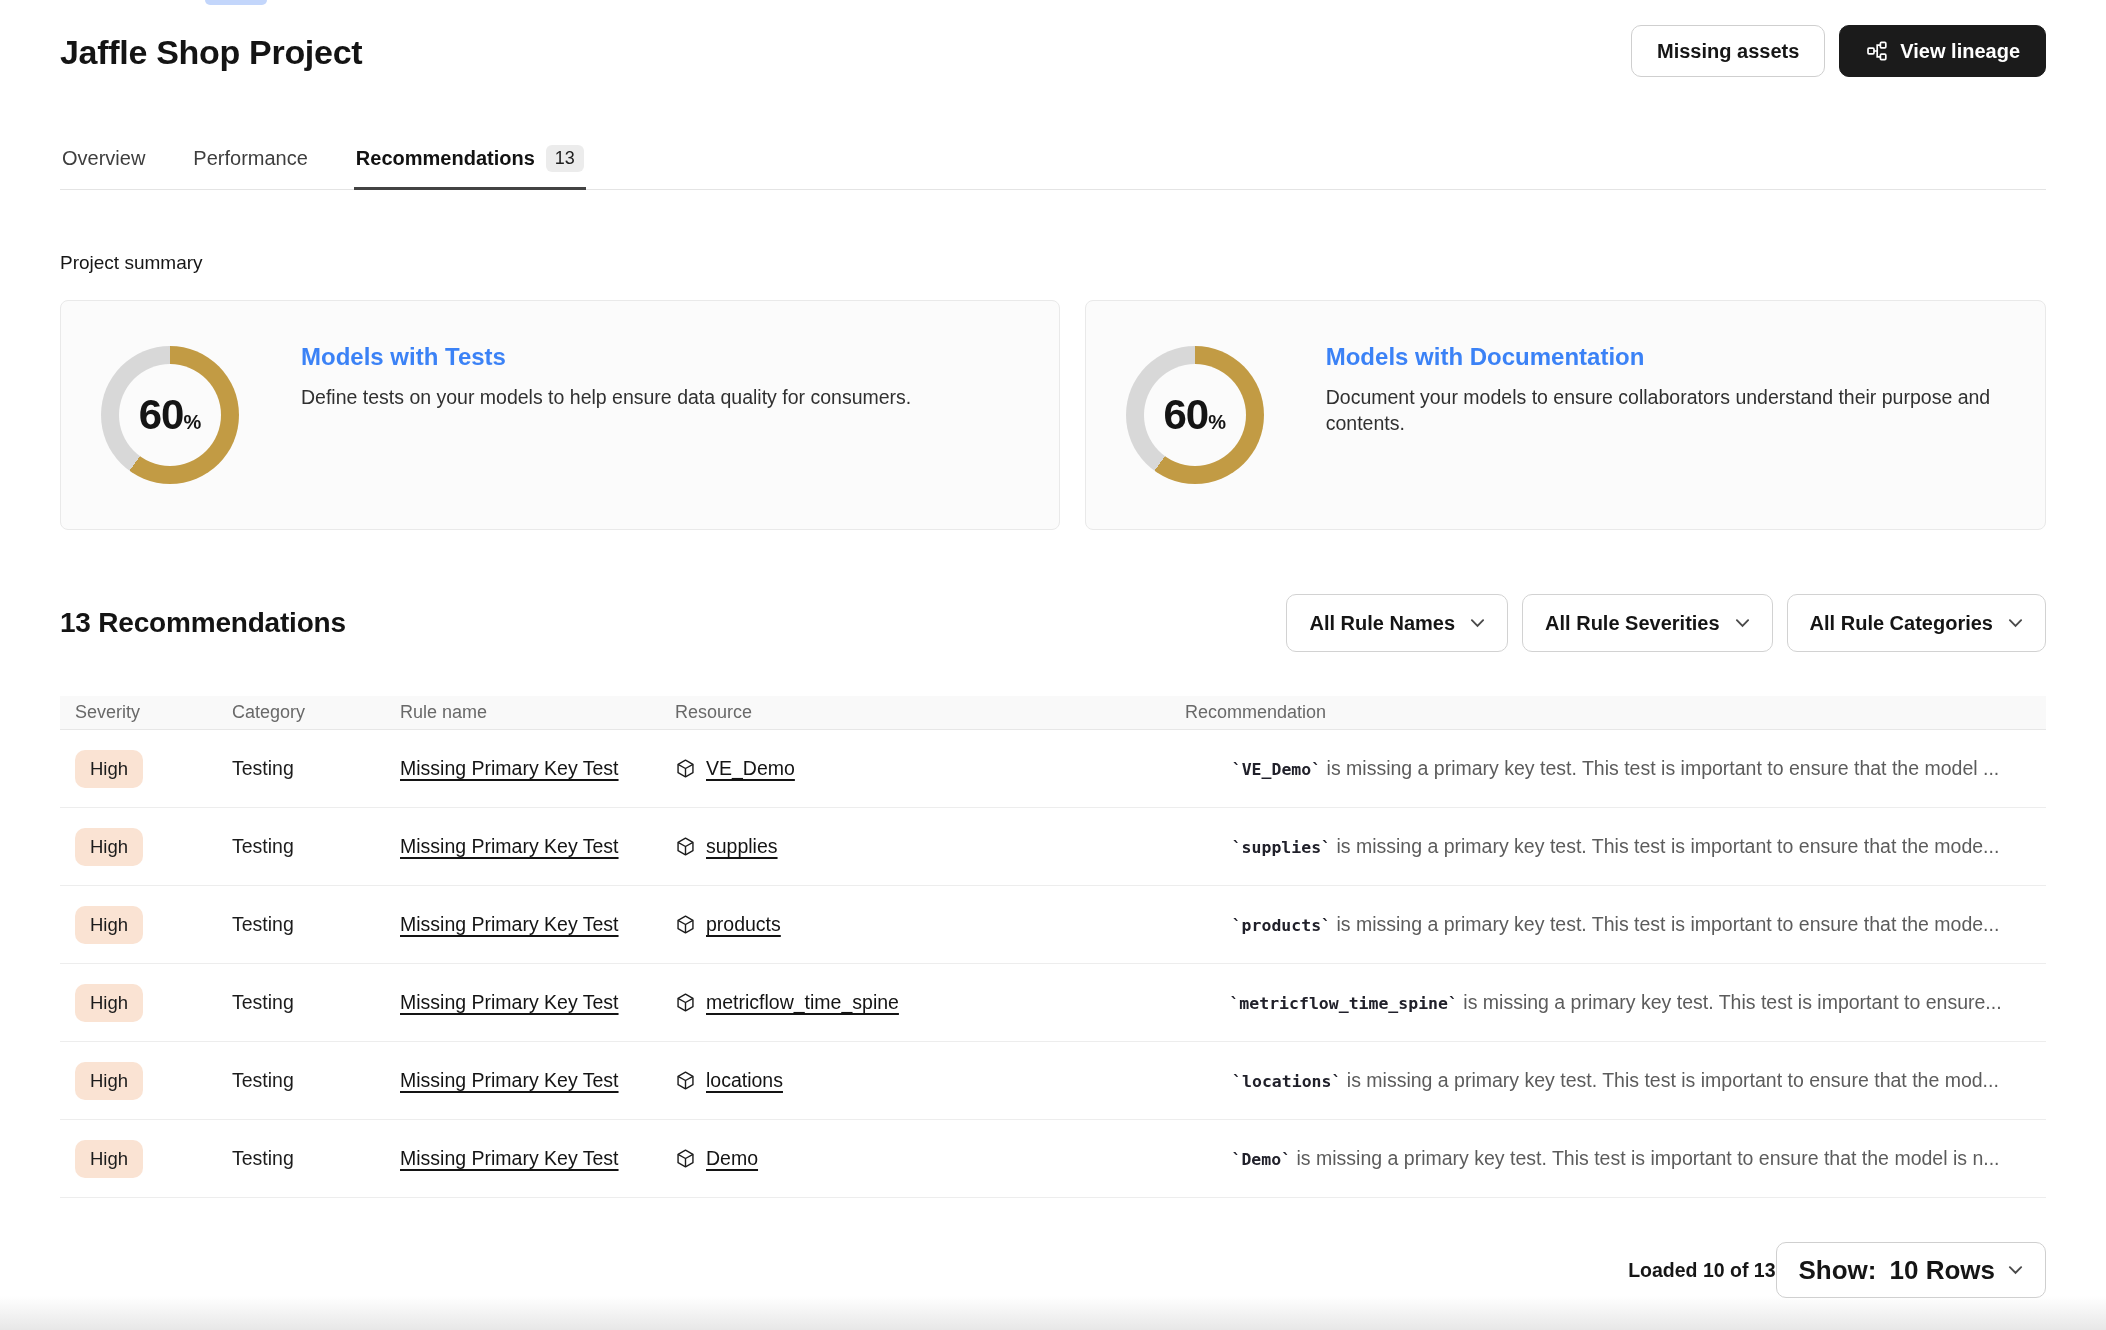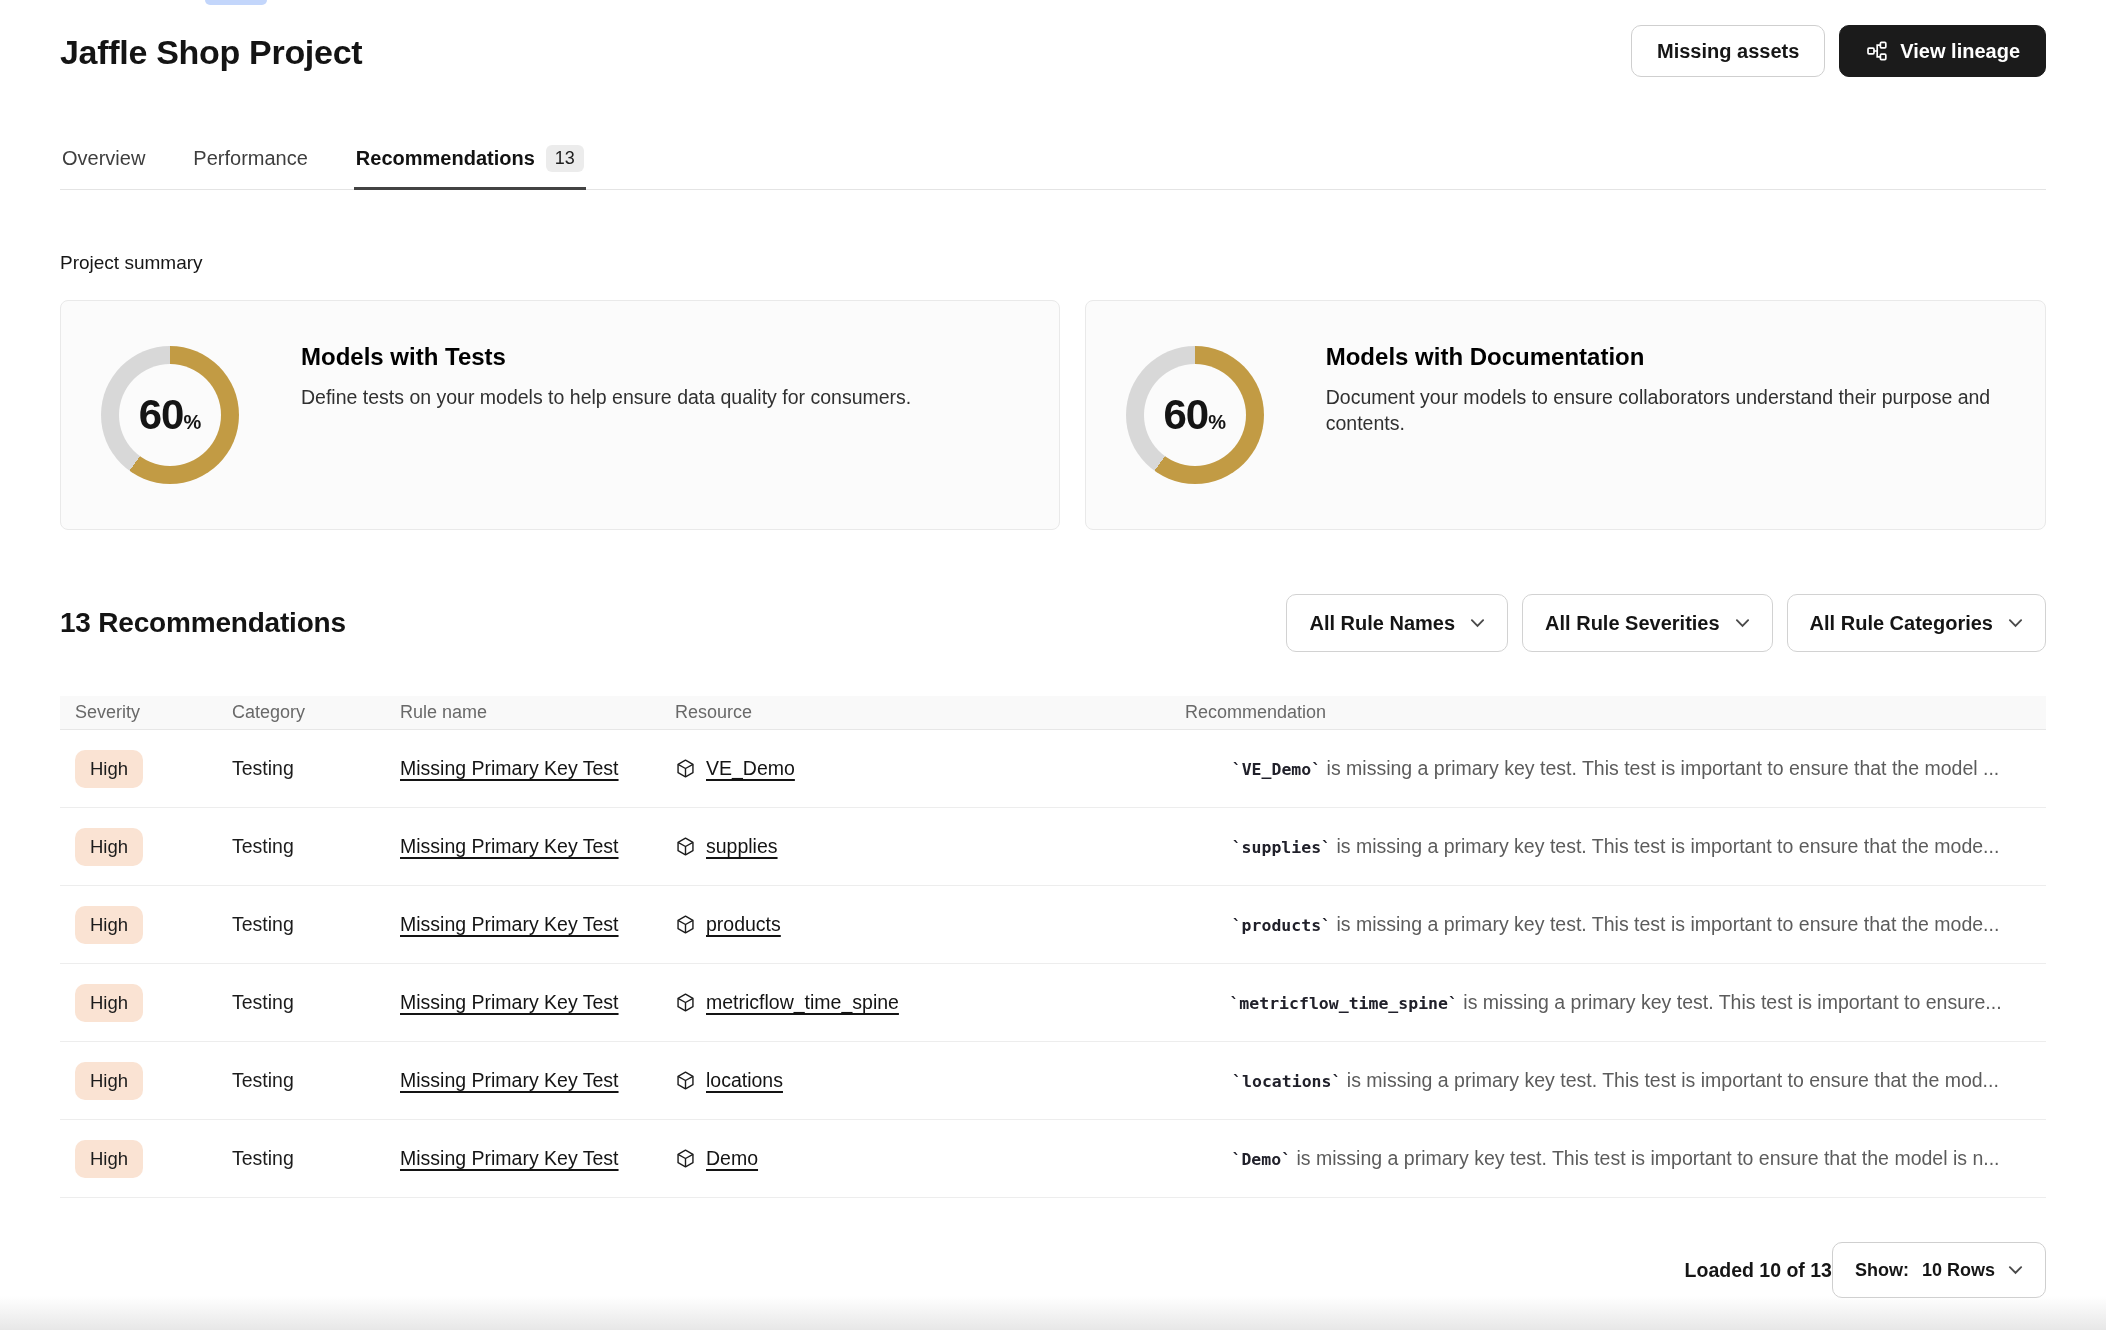--- a/index.html
+++ b/index.html
@@ -38,21 +38,21 @@
   .cards { display:grid; grid-template-columns:1.04fr 1fr; gap:25px; margin:26px 60px 0 60px; }
   .card { background:#fbfbfb; border:1px solid #e9e9e9; border-radius:8px; height:230px;
     display:flex; align-items:center; padding:0 40px; }
   .donut { width:138px; height:138px; border-radius:50%; flex:none; position:relative;
     display:flex; align-items:center; justify-content:center; }
   .donut::before { content:""; position:absolute; inset:18px; background:#fbfbfb; border-radius:50%; }
   .donut-text { position:relative; display:flex; align-items:baseline; }
   .donut-val { font-size:42px; font-weight:600; color:#141414; letter-spacing:-1px; }
   .donut-unit { font-size:20px; font-weight:600; color:#141414; }
   .card-text { margin-left:62px; align-self:flex-start; padding-top:42px; }
-  .card-title { font-size:24px; font-weight:700; color:#000000; }
+  .card-title { font-size:24px; font-weight:700; color:#3b82f6; }
   .card-desc { font-size:19.5px; color:#303030; margin-top:14px; line-height:1.32; max-width:695px; }
 
   
   .rec-header { display:flex; justify-content:space-between; align-items:center; margin:64px 60px 0 60px; }
   .rec-title { font-size:28px; font-weight:600; letter-spacing:-0.2px; color:#141414; }
   .filters { display:flex; gap:14px; }
   .filter-btn { height:58px; padding:0 22px; border:1px solid #d2d2d2; border-radius:10px;
     background:#fff; display:inline-flex; align-items:center; gap:15px; font-size:20px;
     font-weight:700; color:#151515; cursor:pointer; font-family:inherit; }
 
@@ -70,21 +70,21 @@
   .res-cell { display:flex; align-items:center; gap:10px; }
   .rec-cell { white-space:nowrap; overflow:hidden; color:#5c5c5c; font-size:19.5px;text-align:center; }
   .rec-code { font-family:"DejaVu Sans Mono", monospace; font-weight:700; color:#20202a;
     font-size:16.5px; }
 
   
   .table-footer { display:flex; justify-content:flex-end; align-items:center;
     margin:44px 60px 0 60px; }
   .loaded-text { font-size:19.5px; font-weight:700; color:#161616; }
   .show-btn { height:56px; padding:0 22px; border:1px solid #cfcfcf; border-radius:10px;
-    background:#fff; display:inline-flex; align-items:center; gap:13px; font-size:18px;
+    background:#fff; display:inline-flex; align-items:center; gap:13px; font-size:26px;
     font-weight:600; color:#151515; cursor:pointer; font-family:inherit; }
   .bottom-fade { position:absolute; left:0; right:0; bottom:0; height:34px;
     background:linear-gradient(to bottom, rgba(255,255,255,0), #e7e7e7); pointer-events:none; }
   .icon { display:inline-flex; flex:none; }
 </style>
 </head>
 <body>
 
 <div class="top-pill"></div>
 

